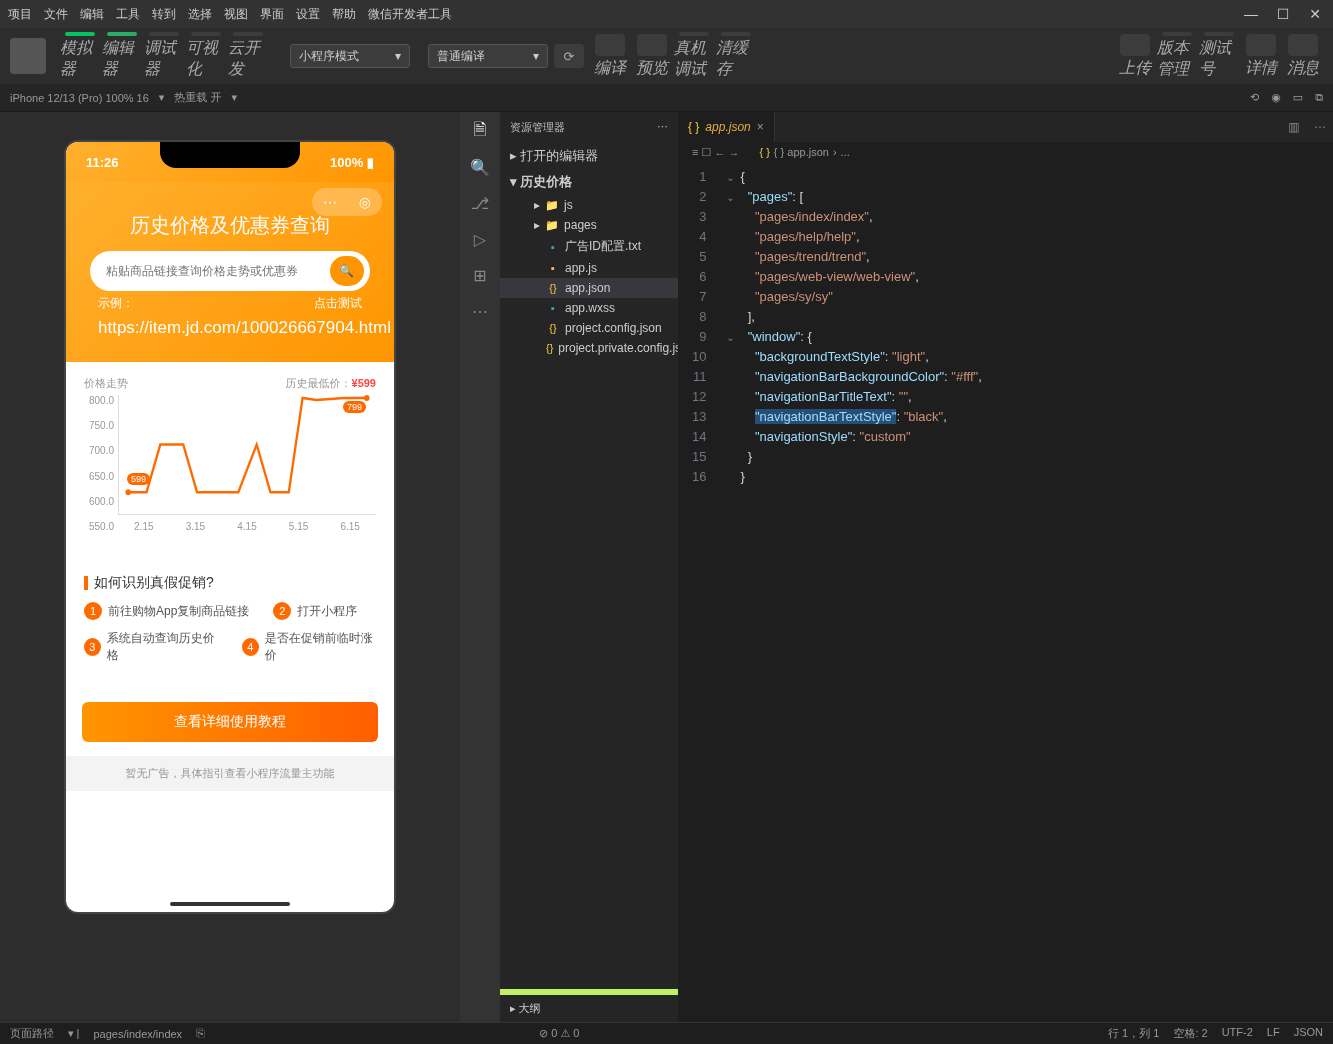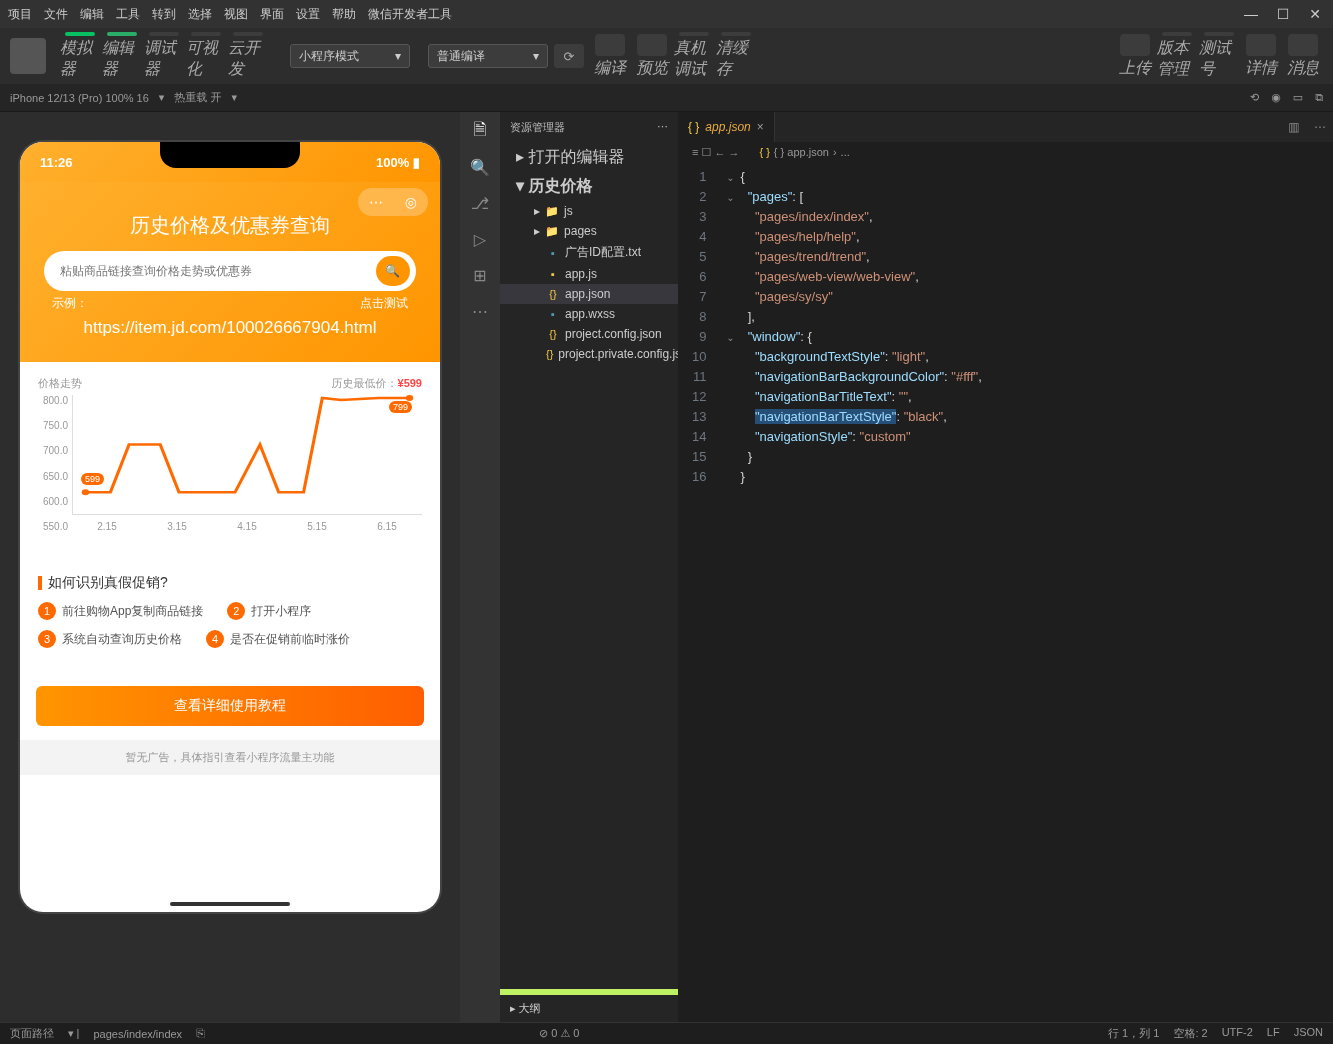--- a/index.html
+++ b/index.html
@@ -28,21 +28,21 @@
 
 .subbar { display: flex; align-items: center; height: 28px; background: #252526; padding: 0 10px; gap: 10px; color: #999; font-size: 11px; border-bottom: 1px solid #1a1a1a; }
 .subbar .sb-item { cursor: pointer; }
 .subbar .sb-right { margin-left: auto; display: flex; gap: 12px; }
 
 
 .main { flex: 1; display: flex; overflow: hidden; }
 
 
 .simulator { width: 460px; background: #2d2d2d; display: flex; align-items: flex-start; justify-content: center; padding-top: 30px; position: relative; }
-.phone { width: 420px; height: 770px; background: #fff; border-radius: 23px; overflow: hidden; position: relative; box-shadow: 0 0 0 2px #444; }
+.phone { width: 328px; height: 770px; background: #fff; border-radius: 12px; overflow: hidden; position: relative; box-shadow: 0 0 0 2px #444; }
 .statusbar { height: 40px; background: linear-gradient(135deg, #ffb02e, #ff9500); display: flex; justify-content: space-between; align-items: center; padding: 0 20px; color: #fff; font-size: 13px; font-weight: 600; }
 .statusbar .notch { position: absolute; left: 50%; transform: translateX(-50%); top: 0; width: 140px; height: 26px; background: #000; border-radius: 0 0 16px 16px; }
 .app-header { background: linear-gradient(135deg, #ffb02e, #ff9500); padding: 10px 16px 20px; text-align: center; position: relative; }
 .capsule { position: absolute; right: 12px; top: 6px; display: flex; background: rgba(255,255,255,0.25); border-radius: 16px; width: 70px; height: 28px; align-items: center; justify-content: space-around; }
 .capsule .cbtn { color: #fff; font-size: 14px; }
 .app-title { color: #fff; font-size: 20px; font-weight: 500; margin: 20px 0 12px; }
 .searchbox { background: #fff; border-radius: 22px; height: 40px; display: flex; align-items: center; padding: 0 6px 0 16px; margin: 0 8px; }
 .searchbox input { flex: 1; border: none; outline: none; font-size: 12px; color: #999; }
 .searchbox .sbtn { width: 34px; height: 30px; background: #ff9500; border-radius: 16px; display: flex; align-items: center; justify-content: center; color: #fff; }
 .example-row { display: flex; justify-content: space-between; color: #fff; font-size: 12px; margin: 4px 16px 6px; }
@@ -64,21 +64,21 @@
 .big-btn { width: calc(100% - 32px); margin: 14px 16px; height: 40px; background: linear-gradient(90deg, #ff9500, #ff5e00); color: #fff; border-radius: 6px; display: flex; align-items: center; justify-content: center; font-size: 14px; }
 .ad-note { text-align: center; font-size: 11px; color: #999; padding: 10px; background: #f3f3f3; }
 .home-ind { position: absolute; bottom: 6px; left: 50%; transform: translateX(-50%); width: 120px; height: 4px; background: #333; border-radius: 2px; }
 
 
 .sidebar-strip { width: 40px; background: #333; display: flex; flex-direction: column; align-items: center; padding-top: 8px; gap: 14px; }
 .sidebar-strip .sicon { width: 22px; height: 22px; color: #888; cursor: pointer; display: flex; align-items: center; justify-content: center; font-size: 16px; }
 .sidebar-strip .sicon.active { color: #fff; }
 .explorer { width: 178px; background: #252526; display: flex; flex-direction: column; }
 .exp-head { padding: 8px 10px; color: #bbb; font-size: 11px; display: flex; justify-content: space-between; }
-.exp-section { padding: 4px 16px; color: #ccc; font-size: 16px; cursor: pointer; }
+.exp-section { padding: 4px 10px; color: #ccc; font-size: 13px; cursor: pointer; }
 .exp-section.bold { font-weight: 600; }
 .tree-item { padding: 3px 8px 3px 22px; font-size: 12px; color: #ccc; cursor: pointer; display: flex; align-items: center; gap: 5px; }
 .tree-item.indent1 { padding-left: 34px; }
 .tree-item.indent2 { padding-left: 46px; }
 .tree-item.active { background: #37373d; }
 .tree-item .fi { width: 14px; height: 14px; display: inline-flex; align-items: center; justify-content: center; font-size: 11px; }
 .fi.folder-y { color: #e8ab3f; }
 .fi.folder-o { color: #d67b3c; }
 .fi.json { color: #f5c842; }
 .fi.js { color: #f5c842; }

